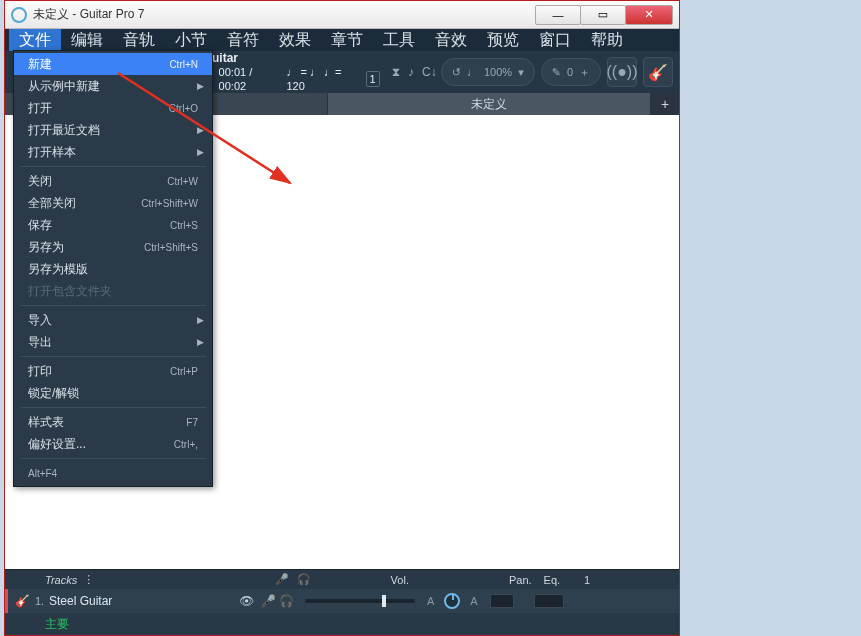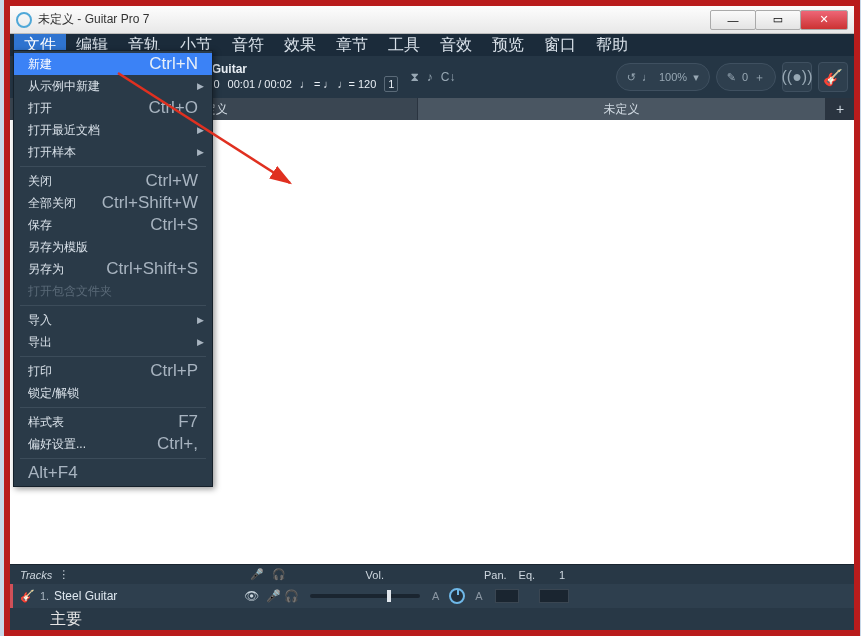--- a/index.html
+++ b/index.html
@@ -1,18 +1,18 @@
 <!DOCTYPE html>
 <html><head>
 <meta charset="utf-8">
 <style>
 * { margin: 0; padding: 0; box-sizing: border-box; font-family: "Microsoft YaHei", Arial, sans-serif; }
 body { width: 861px; height: 636px; background: #c8d8e8; overflow: hidden; position: relative; }
 
-.window { position: absolute; left: 4px; top: 0; width: 856px; height: 636px; background: #fff; border: 6px solid #b91c1c; display: flex; flex-direction: column; }
+.window { position: absolute; left: 4px; top: 0; width: 676px; height: 636px; background: #fff; border: 1px solid #b91c1c; display: flex; flex-direction: column; }
 
 .titlebar { height: 28px; background: linear-gradient(#fdfdfd,#e8e8e8); display: flex; align-items: center; padding: 0 6px; border-bottom: 1px solid #bbb; }
 .titlebar .appicon { width: 16px; height: 16px; border-radius: 50%; border: 2px solid #4fa8d8; margin-right: 6px; position: relative; }
 .titlebar .title { font-size: 12px; color: #333; flex: 1; }
 .winbtns { display: flex; gap: 0; }
 .winbtn { width: 46px; height: 20px; border: 1px solid #aaa; background: linear-gradient(#fafafa,#e4e4e4); display: flex; align-items: center; justify-content: center; font-size: 11px; margin-left: -1px; border-radius: 2px; }
 .winbtn.close { background: linear-gradient(#e67,#c33); color: #fff; width: 48px; }
 
 .menubar { height: 22px; background: #1b2b3a; display: flex; align-items: stretch; padding: 0 4px; }
 .menubar .menuitem { color: #d8e0e8; font-size: 16px; padding: 0 10px; display: flex; align-items: center; cursor: default; }
@@ -34,21 +34,21 @@
 
 .tabstrip { height: 22px; background: #3a4652; display: flex; align-items: stretch; }
 .tabstrip .tab { flex: 1; display: flex; align-items: center; justify-content: center; font-size: 12px; color: #cfd8e0; border-right: 1px solid #2a3440; }
 .tabstrip .tab.active { background: #4a5662; }
 .tabstrip .addtab { width: 28px; display: flex; align-items: center; justify-content: center; color: #cfd8e0; background: #2a3440; font-size: 14px; }
 
 .workspace { flex: 1; background: #fff; }
 
 .bottompanel { background: #283846; }
 .trackheader { height: 20px; display: flex; align-items: center; padding: 0 10px; color: #cfd8e0; font-size: 11px; border-top: 1px solid #1a2530; }
-.trackheader .lbl-tracks { font-style: italic; }
+.trackheader .lbl-tracks { font-style: italic; margin-left: 30px; }
 .trackheader .dots { margin-left: 6px; letter-spacing: 1px; }
 .trackheader .spacer1 { width: 150px; }
 .trackheader .icons2 { display: flex; gap: 8px; color: #6a7a88; margin-left: 30px;}
 .trackheader .lbl-vol { margin-left: 80px; }
 .trackheader .lbl-pan { margin-left: 100px; text-align: right; }
 .trackheader .lbl-eq { margin-left: 12px; text-align: right; }
 .trackheader .lbl-1 { margin-left: 24px; }
 
 .trackrow { height: 24px; display: flex; align-items: center; padding: 0 10px; color: #dfe8f0; font-size: 12px; background: #2e3f4e; position:relative; }
 .trackrow .num { width: 14px; color: #a8b4c0; font-size:11px; }
@@ -59,29 +59,29 @@
 .trackrow .hp { width: 18px; color: #6a7a88; }
 .trackrow .slider { width: 110px; height: 4px; background: #1a2530; border-radius: 2px; position: relative; margin: 0 8px; }
 .trackrow .slider .thumb { position: absolute; width: 4px; height: 12px; background: #e0e6ec; top: -4px; left: 70%; }
 .trackrow .A { color: #8a96a2; font-size: 11px; padding: 0 4px; }
 .trackrow .knob { width: 16px; height: 16px; border: 2px solid #6fb8e8; border-radius: 50%; background: #22303c; margin: 0 6px; position: relative; }
 .trackrow .knob:after { content:''; position:absolute; width:2px; height:6px; background:#6fb8e8; top:-1px; left:6px; }
 .trackrow .eqblock { width: 24px; height: 14px; background: #1a2530; margin-left: 8px; border:1px solid #3a4652; }
 .trackrow .clipblock { width: 30px; height: 14px; background: #1a2530; margin-left: 20px; border:1px solid #3a4652; }
 .leftbar { position:absolute; left:0; top:0; width:3px; height:100%; background:#d05058;}
 
-.subrow { height: 22px; display: flex; align-items: center; padding: 0 40px; color: #e5e5e5; font-size: 16px; background: #283846; }
+.subrow { height: 22px; display: flex; align-items: center; padding: 0 40px; color: #22c55e; font-size: 12px; background: #283846; }
 
 
 .dropdown { position: absolute; left: 13px; top: 50px; width: 200px; background: #2a3a48; border: 1px solid #15202a; box-shadow: 2px 2px 6px rgba(0,0,0,0.4); z-index: 100; padding: 2px 0; }
 .dropdown .ditem { height: 22px; display: flex; align-items: center; padding: 0 14px; color: #d8e0e8; font-size: 12px; position: relative; }
 .dropdown .ditem.highlighted { background: #3b82f6; color: #fff; }
 .dropdown .ditem.disabled { color: #5a6a78; }
 .dropdown .ditem .label { flex: 1; }
-.dropdown .ditem .shortcut { color: #a8b4c0; font-size: 17px; }
+.dropdown .ditem .shortcut { color: #a8b4c0; font-size: 10px; }
 .dropdown .ditem.highlighted .shortcut { color: #e8eff8; }
 .dropdown .ditem .arrow { position: absolute; right: 8px; color: #a8b4c0; font-size: 9px; }
 .dropdown .dsep { height: 1px; background: #3c4c5a; margin: 3px 6px; }
 
 
 .redarrow { position: absolute; z-index: 200; pointer-events: none; }
 </style>
 </head>
 <body>
 
@@ -243,25 +243,25 @@
     </div>
     <div class="ditem">
       <span class="label">全部关闭</span>
       <span class="shortcut">Ctrl+Shift+W</span>
     </div>
     <div class="ditem">
       <span class="label">保存</span>
       <span class="shortcut">Ctrl+S</span>
     </div>
     <div class="ditem">
-      <span class="label">另存为模版</span>
-    </div>
-    <div class="ditem">
       <span class="label">另存为</span>
       <span class="shortcut">Ctrl+Shift+S</span>
+    </div>
+    <div class="ditem">
+      <span class="label">另存为模版</span>
     </div>
     <div class="ditem disabled">
       <span class="label">打开包含文件夹</span>
     </div>
     <div class="dsep"></div>
     <div class="ditem">
       <span class="label">导入</span>
       <span class="arrow">▶</span>
     </div>
     <div class="ditem">

